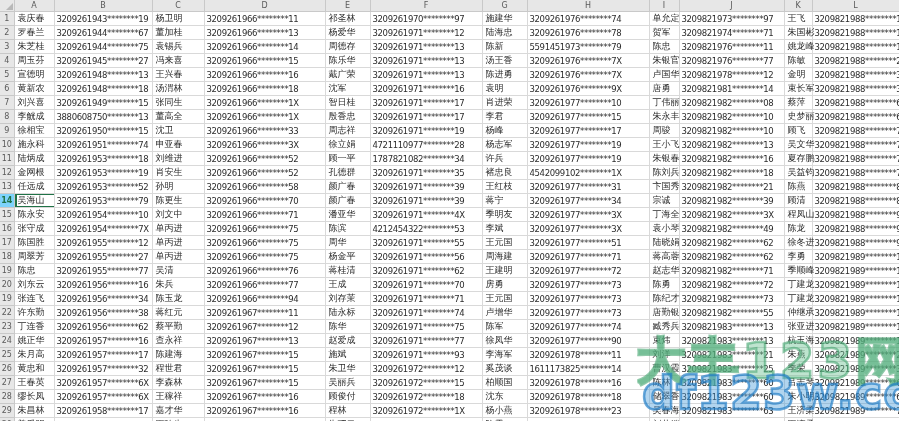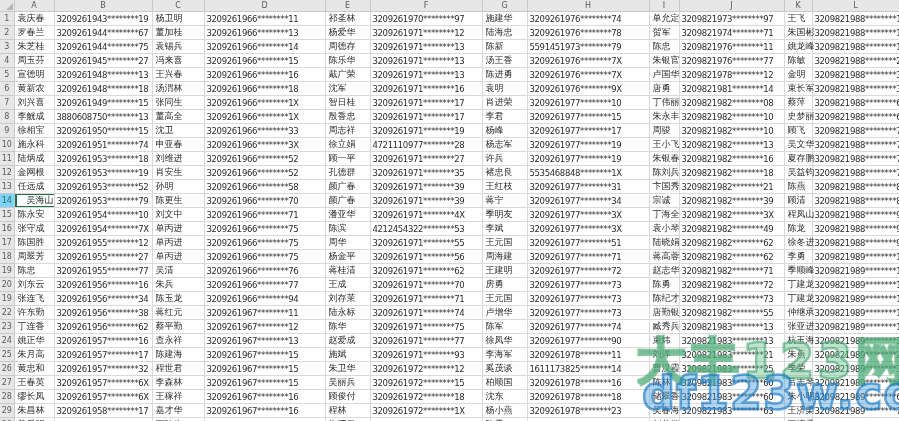--- a/index.html
+++ b/index.html
@@ -20,24 +20,24 @@
   tbody tr{height:12.4242px;}
   .hdr{
     background:#e7e7e7;color:#5a5a5a;font-size:8px;text-align:center;
     border-right:1px solid #c9c9c9;border-bottom:1px solid #c9c9c9;
     line-height:11px;
   }
   .rnum{
     background:#e7e7e7;color:#5a5a5a;font-size:8px;text-align:center;
     border-right:1px solid #c9c9c9;border-bottom:1px solid #c9c9c9;
   }
-  .rnum.sel-hdr{color:#1f7246;background:#7dd3fc;font-weight:normal;}
+  .rnum.sel-hdr{color:#1f7246;background:#7dd3fc;font-weight:bold;}
   td.name{font-size:9px;color:#2b2b2b;padding-left:3px;overflow:visible;}
   td.num{font-size:8.5px;color:#2b2b2b;padding-left:2px;letter-spacing:-0.35px;}
-  td.sel-cell{box-shadow:inset 2px 0 0 #1f7246, inset 0 1px 0 #1f7246, inset 0 -1px 0 #1f7246;text-align:right;}
+  td.sel-cell{box-shadow:inset 2px 0 0 #1f7246, inset 0 1px 0 #1f7246, inset 0 -1px 0 #1f7246;}
   .corner-tri{
     position:absolute;right:1px;bottom:1px;width:0;height:0;
     border-left:7px solid transparent;border-bottom:7px solid #b8b8b8;
   }
   .corner{position:relative;}
   .watermark{
     position:absolute;pointer-events:none;font-weight:bold;z-index:5;
     white-space:nowrap;
   }
   .wm-green{
@@ -240,38 +240,38 @@
         <td class="name">吴文华</td>
         <td class="num">3209821988********76</td>
       </tr>
       <tr>
         <td class="rnum">11</td>
         <td class="name">陆炳成</td>
         <td class="num">3209261953********18</td>
         <td class="name">刘维进</td>
         <td class="num">3209261966********52</td>
         <td class="name">顾一平</td>
-        <td class="num">3209261971********27</td>
+        <td class="num">1787821082********34</td>
         <td class="name">许兵</td>
         <td class="num">3209261977********19</td>
         <td class="name">朱银春</td>
         <td class="num">3209821982********16</td>
         <td class="name">夏存鹏</td>
         <td class="num">3209821988********79</td>
       </tr>
       <tr>
         <td class="rnum">12</td>
         <td class="name">金网根</td>
         <td class="num">3209261953********19</td>
         <td class="name">肖安生</td>
         <td class="num">3209261966********52</td>
         <td class="name">孔德群</td>
         <td class="num">3209261971********35</td>
         <td class="name">褚忠良</td>
-        <td class="num">5535468848********1X</td>
+        <td class="num">4542099102********1X</td>
         <td class="name">陈刘兵</td>
         <td class="num">3209821982********18</td>
         <td class="name">吴益钧</td>
         <td class="num">3209821988********79</td>
       </tr>
       <tr>
         <td class="rnum">13</td>
         <td class="name">任远成</td>
         <td class="num">3209261953********52</td>
         <td class="name">孙明</td>

